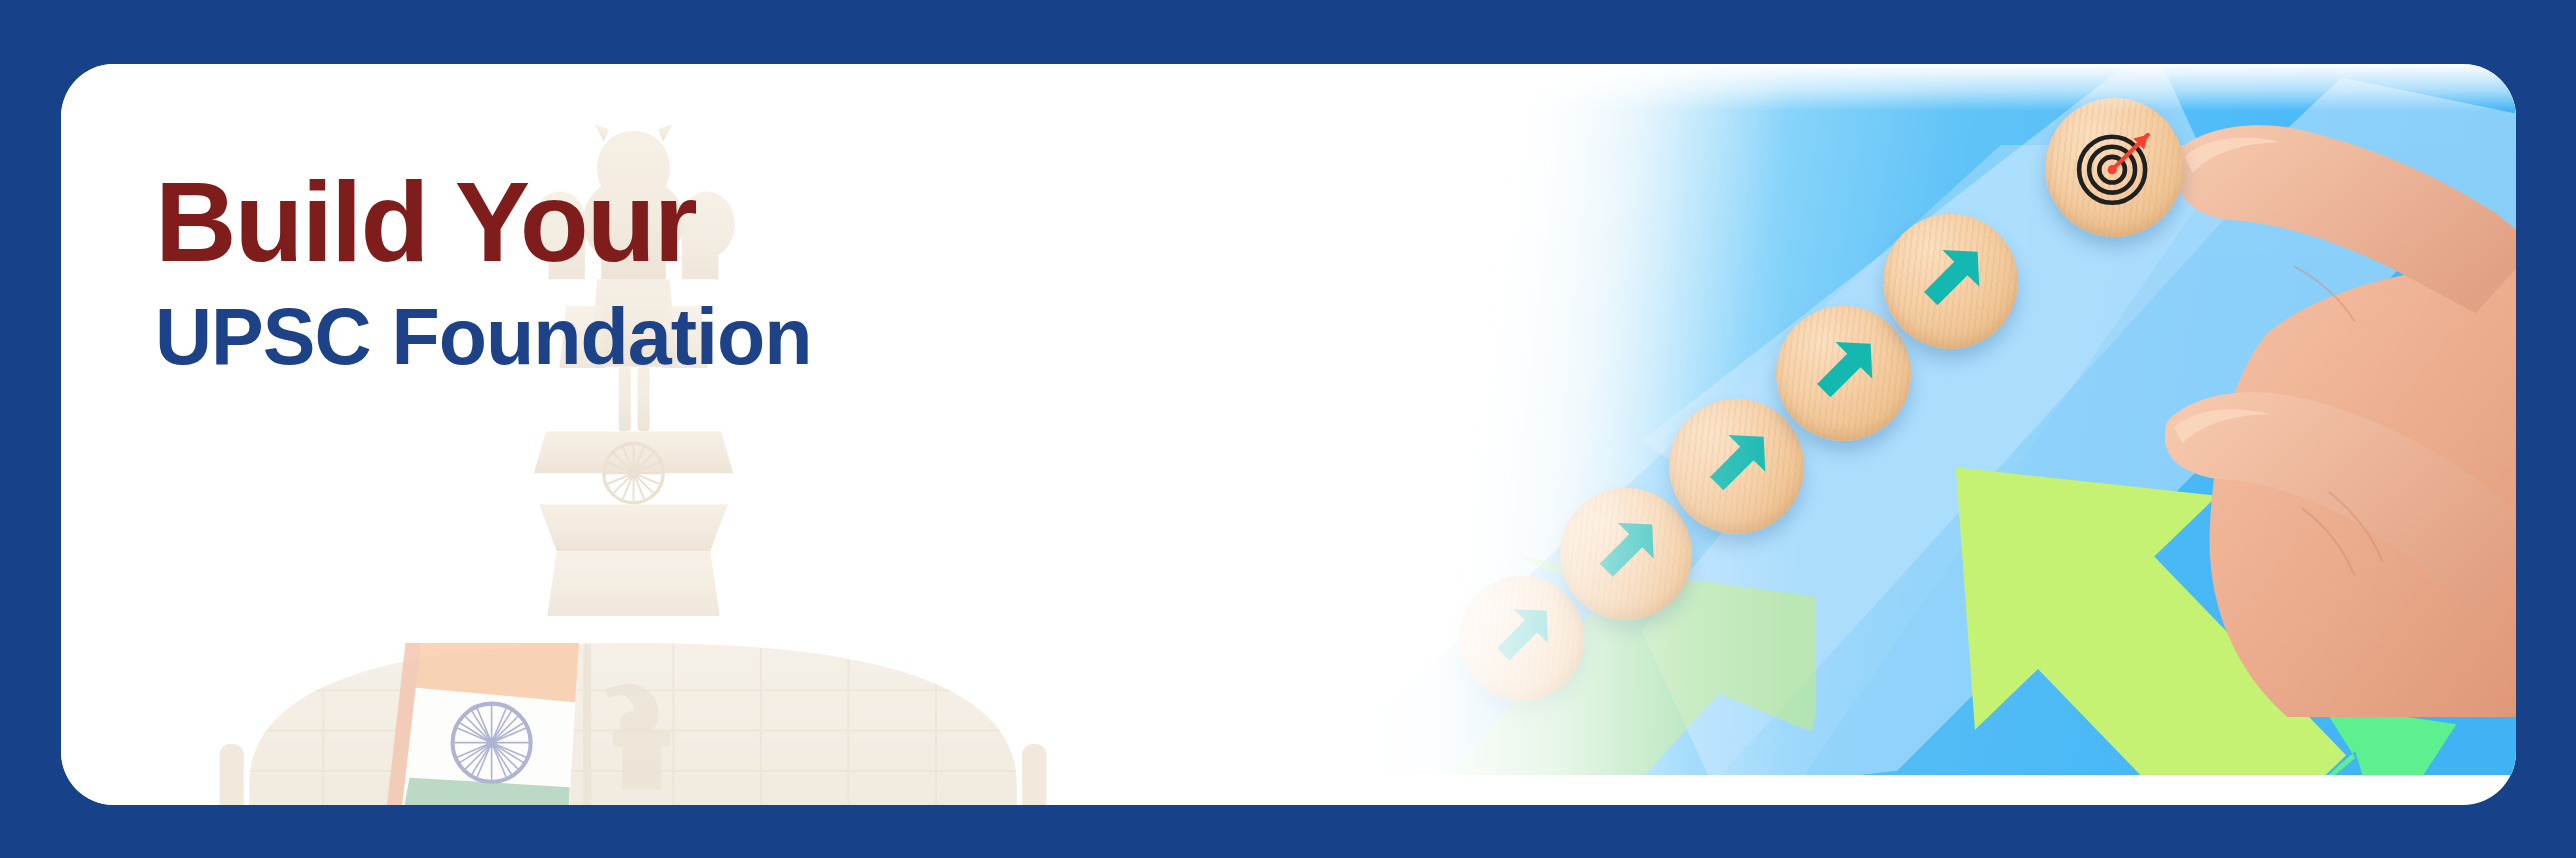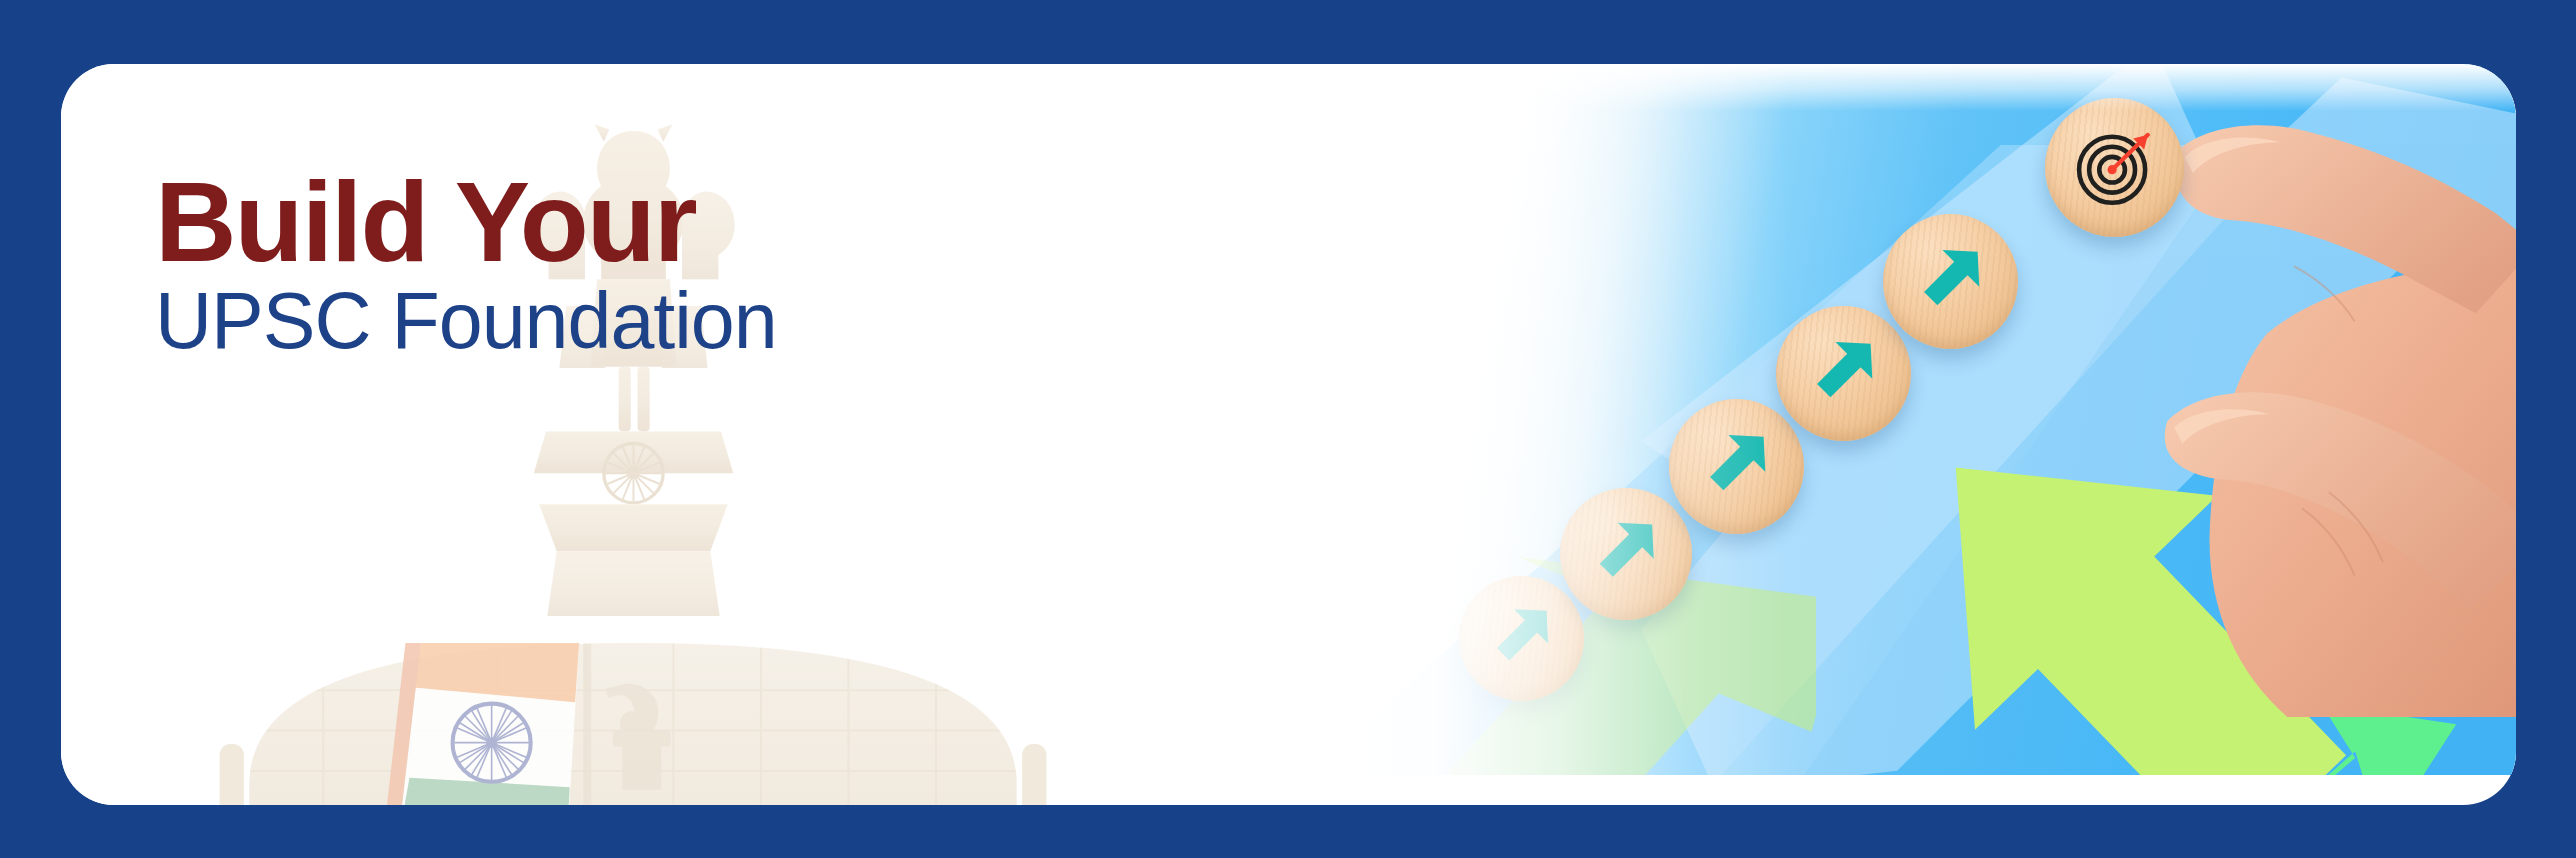--- a/index.html
+++ b/index.html
@@ -61,24 +61,25 @@
   #headline-1 {
     font-size:113px;
     font-weight:700;
     letter-spacing:-2px;
     line-height:1.02;
     color:#7f1d1d;
     white-space:nowrap;
   }
   #headline-2 {
     font-size:79px;
-    font-weight:400;
+    font-weight:700;
     letter-spacing:-1px;
     line-height:1.05;
     color:#1d4288;
+    margin-top:16px;
     white-space:nowrap;
   }
 
   
   #subtitle-pill {
     position:absolute;
     left:101px; top:524px;
     width:1206px; height:138px;
     background:#1b4489;
     border-radius:69px;

